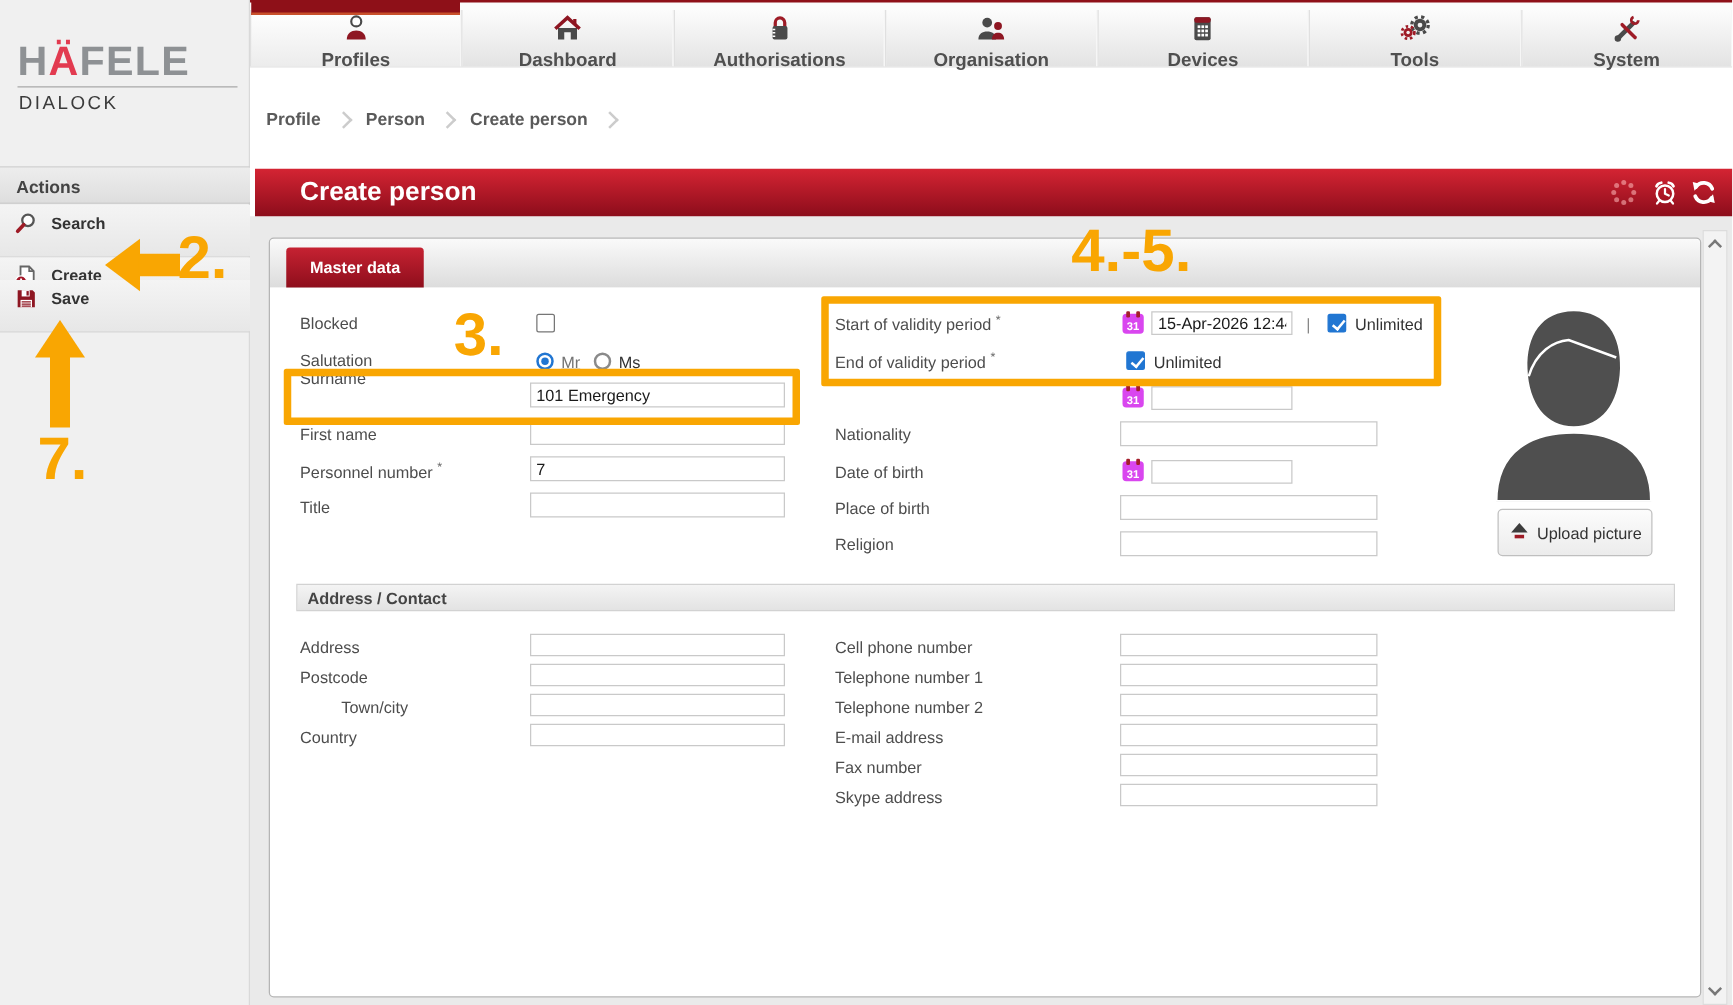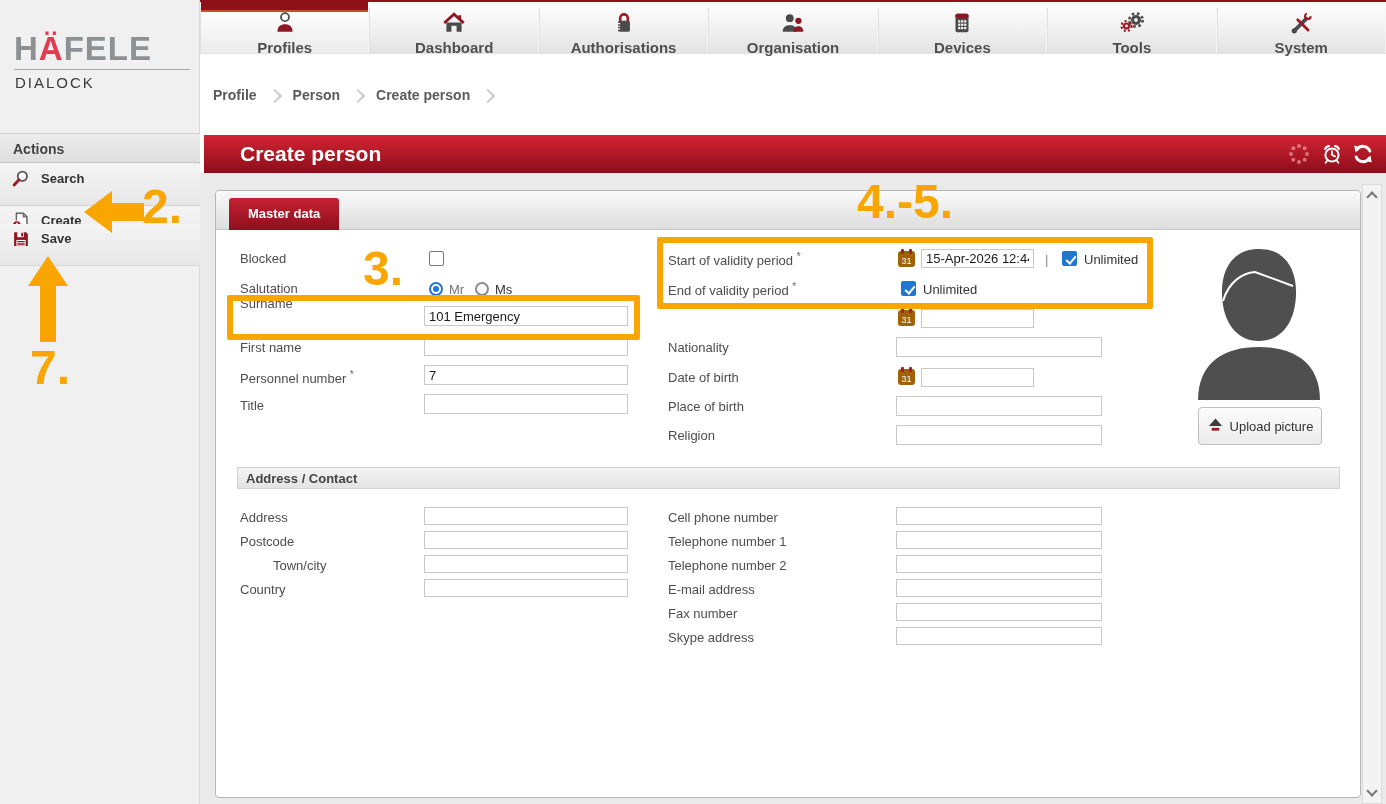--- a/index.html
+++ b/index.html
@@ -55,22 +55,22 @@
   .inp { position:absolute; border:1px solid #C9C9C9; height:20px; font-size:13px; padding:0 4px; color:#1A1A1A;
     font-family:"Liberation Sans", sans-serif; background:#fff; }
   .inp.small { height:19px; }
   .cbx { position:absolute; width:15px; height:15px; border:1px solid #767676; border-radius:2px; background:#fff; cursor:pointer; }
   .cbx.checked { background:#2176D2; border-color:#2176D2; }
   .cbx.checked::after { content:""; position:absolute; left:4.5px; top:1.5px; width:4px; height:8px;
     border-right:2px solid #fff; border-bottom:2px solid #fff; transform:rotate(40deg); }
   .radio { position:absolute; width:14px; height:14px; border-radius:50%; background:#fff; border:2px solid #8A8A8A; cursor:pointer; }
   .radio.checked { border-color:#2176D2; }
   .radio.checked::after { content:""; position:absolute; left:2px; top:2px; width:6px; height:6px; border-radius:50%; background:#2176D2; }
-  .cal { position:absolute; width:17px; height:16px; background:#a16207; border-radius:3px; color:#fff;
-    font-size:9px; font-weight:normal; text-align:center; line-height:20px; cursor:pointer; }
+  .cal { position:absolute; width:17px; height:16px; background:#d946ef; border-radius:3px; color:#fff;
+    font-size:9px; font-weight:bold; text-align:center; line-height:20px; cursor:pointer; }
   .cal::before, .cal::after { content:""; position:absolute; top:-2px; width:3px; height:5px; background:#A41E2C; border-radius:1px; }
   .cal::before { left:3px; } .cal::after { right:3px; }
   .pipe { position:absolute; font-size:13px; color:#888; }
   .sect-head { position:absolute; left:237px; width:1103px; height:22px; line-height:22px;
     background:linear-gradient(#F4F4F4,#E3E3E3); border:1px solid #D2D2D2; font-size:13px; font-weight:bold; color:#444; padding-left:8px; }
   .upload-btn { position:absolute; left:1198px; top:407px; width:124px; height:38px;
     background:linear-gradient(#FCFCFC,#ECECEC); border:1px solid #BFBFBF; border-radius:4px;
     display:flex; align-items:center; justify-content:center; gap:6px; font-size:13px; color:#333; cursor:pointer; }
   
   .scrollbar { position:absolute; left:1362px; top:184px; width:20px; height:620px; background:#F3F3F3; border:1px solid #DCDCDC; cursor:pointer; }

